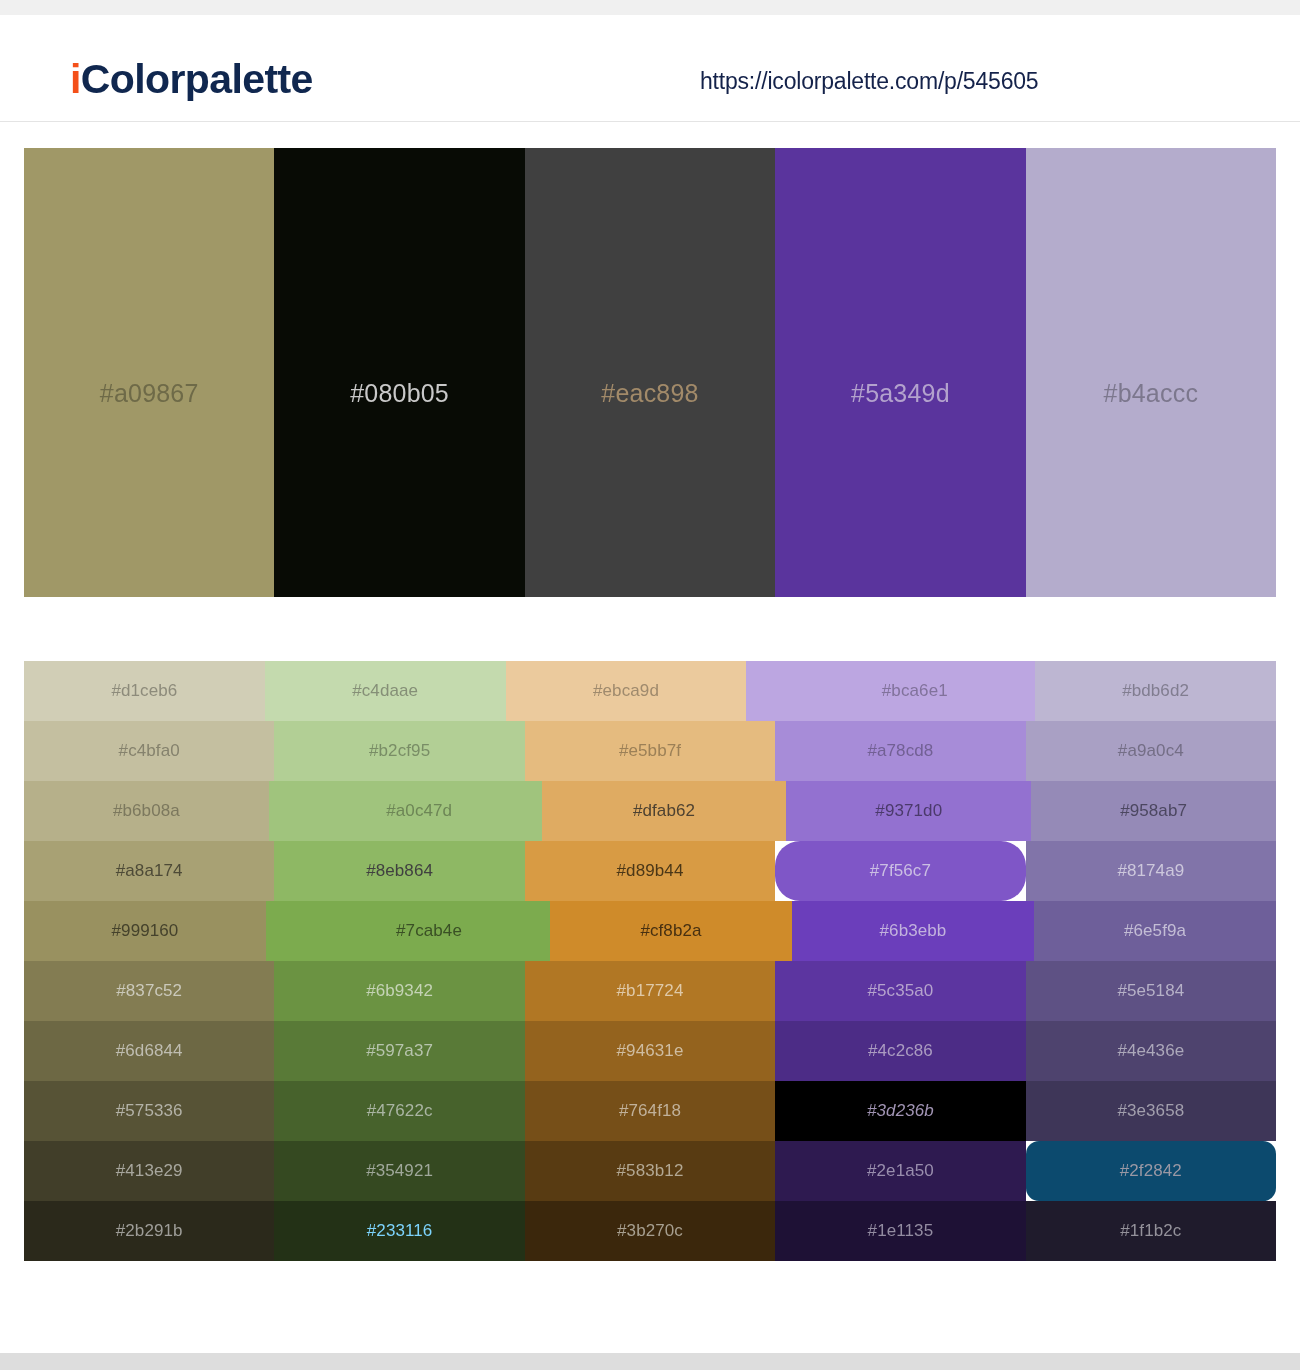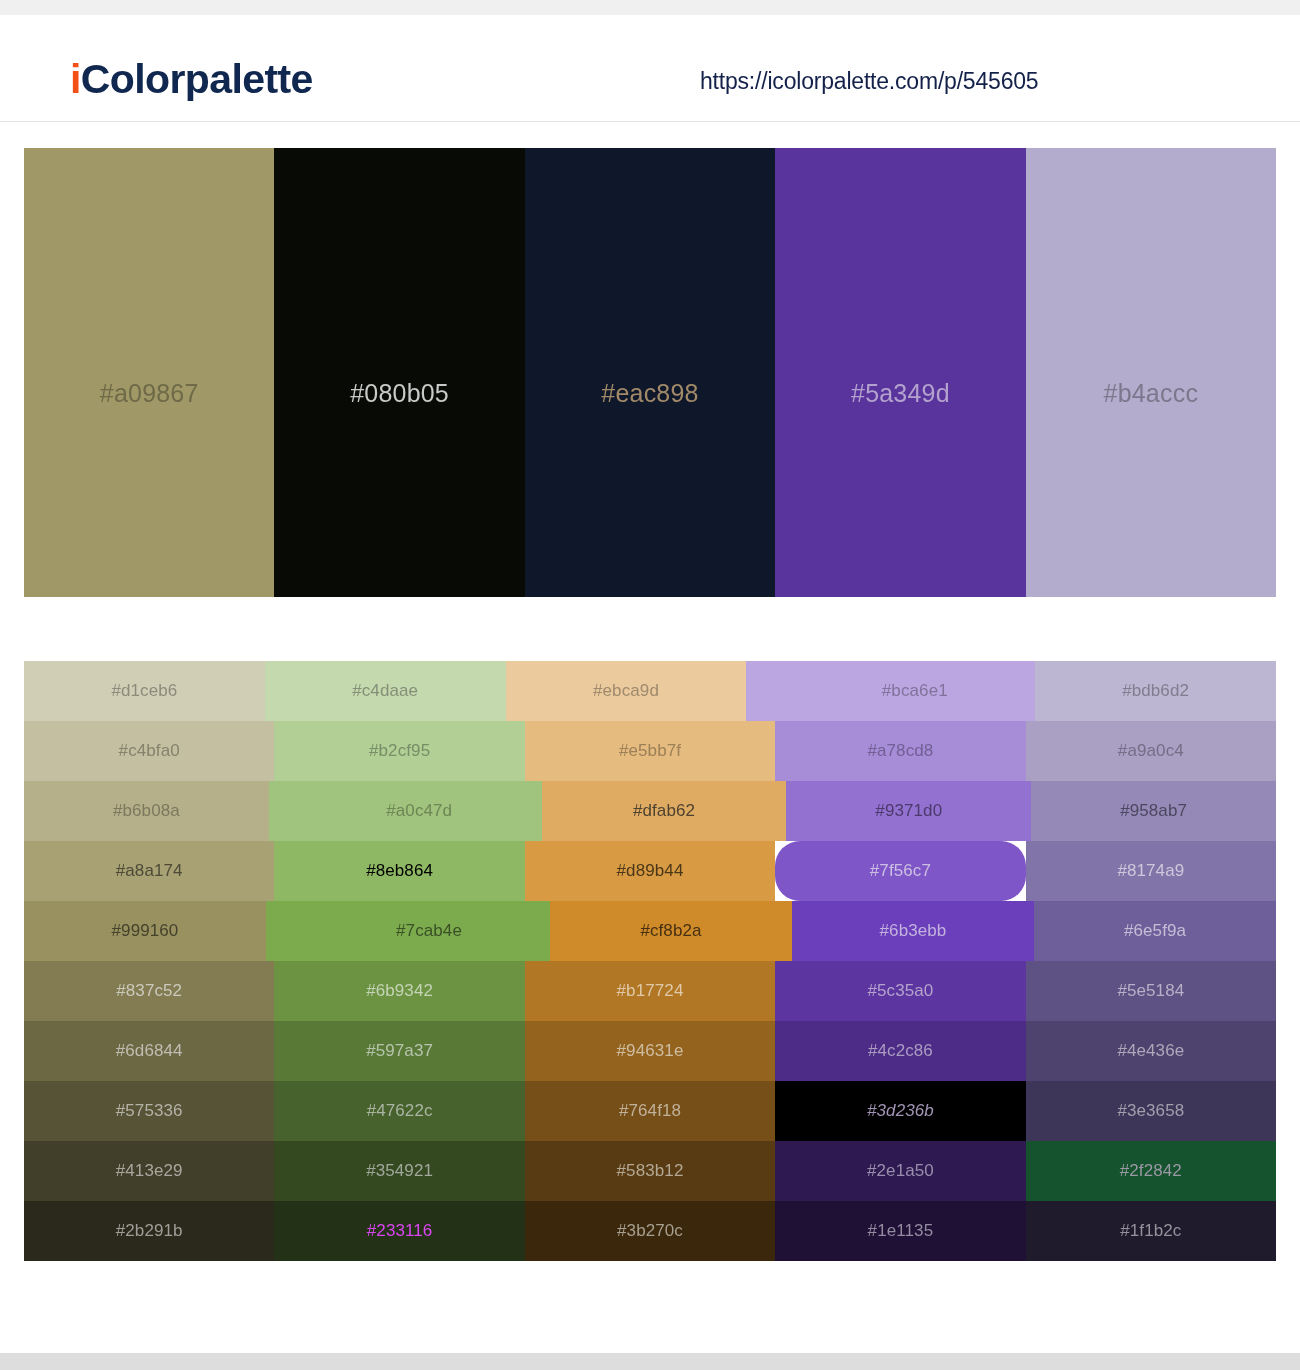--- a/index.html
+++ b/index.html
@@ -121,21 +121,21 @@
     <div class="urlbar">https://icolorpalette.com/p/545605</div>
   </div>
 
   <div class="main-swatches">
       <div class="main-swatch" style="background: rgb(160, 152, 103);">
         <span class="hex" style="color: rgb(110, 106, 72);">#a09867</span>
       </div>
       <div class="main-swatch" style="background: rgb(8, 11, 5);">
         <span class="hex" style="color: rgb(201, 201, 201);">#080b05</span>
       </div>
-      <div class="main-swatch" style="background: #0f172a;">
+      <div class="main-swatch" style="background: #404040;">
         <span class="hex" style="color: rgb(162, 138, 105);">#eac898</span>
       </div>
       <div class="main-swatch" style="background: rgb(90, 52, 157);">
         <span class="hex" style="color: rgb(179, 162, 205);">#5a349d</span>
       </div>
       <div class="main-swatch" style="background: rgb(180, 172, 204);">
         <span class="hex" style="color: rgb(124, 119, 141);">#b4accc</span>
       </div>
     </div>
 
@@ -156,21 +156,21 @@
       </div>
       <div class="grid-row">
         <div class="grid-cell" style="background: rgb(182, 176, 138); color: rgb(124, 120, 94);">#b6b08a</div>
         <div class="grid-cell" style="background: rgb(160, 196, 125); color: rgb(109, 134, 86); padding-left: 28px;">#a0c47d</div>
         <div class="grid-cell" style="background: rgb(223, 171, 98); color: rgb(78, 66, 49);">#dfab62</div>
         <div class="grid-cell" style="background: rgb(147, 113, 208); color: rgb(75, 58, 107);">#9371d0</div>
         <div class="grid-cell" style="background: rgb(149, 138, 183); color: rgb(76, 71, 96);">#958ab7</div>
       </div>
       <div class="grid-row">
         <div class="grid-cell" style="background: rgb(168, 161, 116); color: rgb(77, 74, 55);">#a8a174</div>
-        <div class="grid-cell" style="background: rgb(142, 184, 100); color: #000000;">#8eb864</div>
+        <div class="grid-cell" style="background: rgb(142, 184, 100); color: #404040;">#8eb864</div>
         <div class="grid-cell" style="background: rgb(216, 155, 68); color: rgb(75, 55, 23);">#d89b44</div>
         <div class="grid-cell" style="background: rgb(127, 86, 199); color: rgb(203, 191, 227); border-radius: 25px;">#7f56c7</div>
         <div class="grid-cell" style="background: rgb(129, 116, 169); color: rgb(205, 200, 220);">#8174a9</div>
       </div>
       <div class="grid-row">
         <div class="grid-cell" style="background: rgb(153, 145, 96); color: rgb(69, 66, 44);">#999160</div>
         <div class="grid-cell" style="background: rgb(124, 171, 78); color: rgb(58, 80, 37); padding-left: 42px;">#7cab4e</div>
         <div class="grid-cell" style="background: rgb(207, 139, 42); color: rgb(71, 48, 17);">#cf8b2a</div>
         <div class="grid-cell" style="background: rgb(107, 62, 187); color: rgb(194, 178, 221);">#6b3ebb</div>
         <div class="grid-cell" style="background: rgb(110, 95, 154); color: rgb(195, 189, 213);">#6e5f9a</div>
@@ -194,25 +194,25 @@
         <div class="grid-cell" style="background: rgb(71, 98, 44); color: rgb(170, 181, 163);">#47622c</div>
         <div class="grid-cell" style="background: rgb(118, 79, 24); color: rgb(193, 177, 154);">#764f18</div>
         <div class="grid-cell" style="background: #000000; color: rgb(161, 148, 180); font-style: italic;">#3d236b</div>
         <div class="grid-cell" style="background: rgb(62, 54, 88); color: rgb(162, 159, 173);">#3e3658</div>
       </div>
       <div class="grid-row">
         <div class="grid-cell" style="background: rgb(65, 62, 41); color: rgb(168, 167, 158);">#413e29</div>
         <div class="grid-cell" style="background: rgb(53, 73, 33); color: rgb(160, 168, 155);">#354921</div>
         <div class="grid-cell" style="background: rgb(88, 59, 18); color: rgb(179, 168, 147);">#583b12</div>
         <div class="grid-cell" style="background: rgb(46, 26, 80); color: rgb(153, 142, 173);">#2e1a50</div>
-        <div class="grid-cell" style="background: #14532d; color: rgb(154, 152, 164);">#2f2842</div>
+        <div class="grid-cell" style="background: #0c4a6e; color: rgb(154, 152, 164); border-radius: 13px;">#2f2842</div>
       </div>
       <div class="grid-row">
         <div class="grid-cell" style="background: rgb(43, 41, 27); color: rgb(158, 157, 152);">#2b291b</div>
-        <div class="grid-cell" style="background: rgb(35, 49, 22); color: #d946ef;">#233116</div>
+        <div class="grid-cell" style="background: rgb(35, 49, 22); color: #7dd3fc;">#233116</div>
         <div class="grid-cell" style="background: rgb(59, 39, 12); color: rgb(167, 159, 144);">#3b270c</div>
         <div class="grid-cell" style="background: rgb(30, 17, 53); color: rgb(147, 140, 161);">#1e1135</div>
         <div class="grid-cell" style="background: rgb(31, 27, 44); color: rgb(148, 146, 155);">#1f1b2c</div>
       </div>
     </div>
 
   <div class="bottomstrip"></div>
 
 </div>
 

